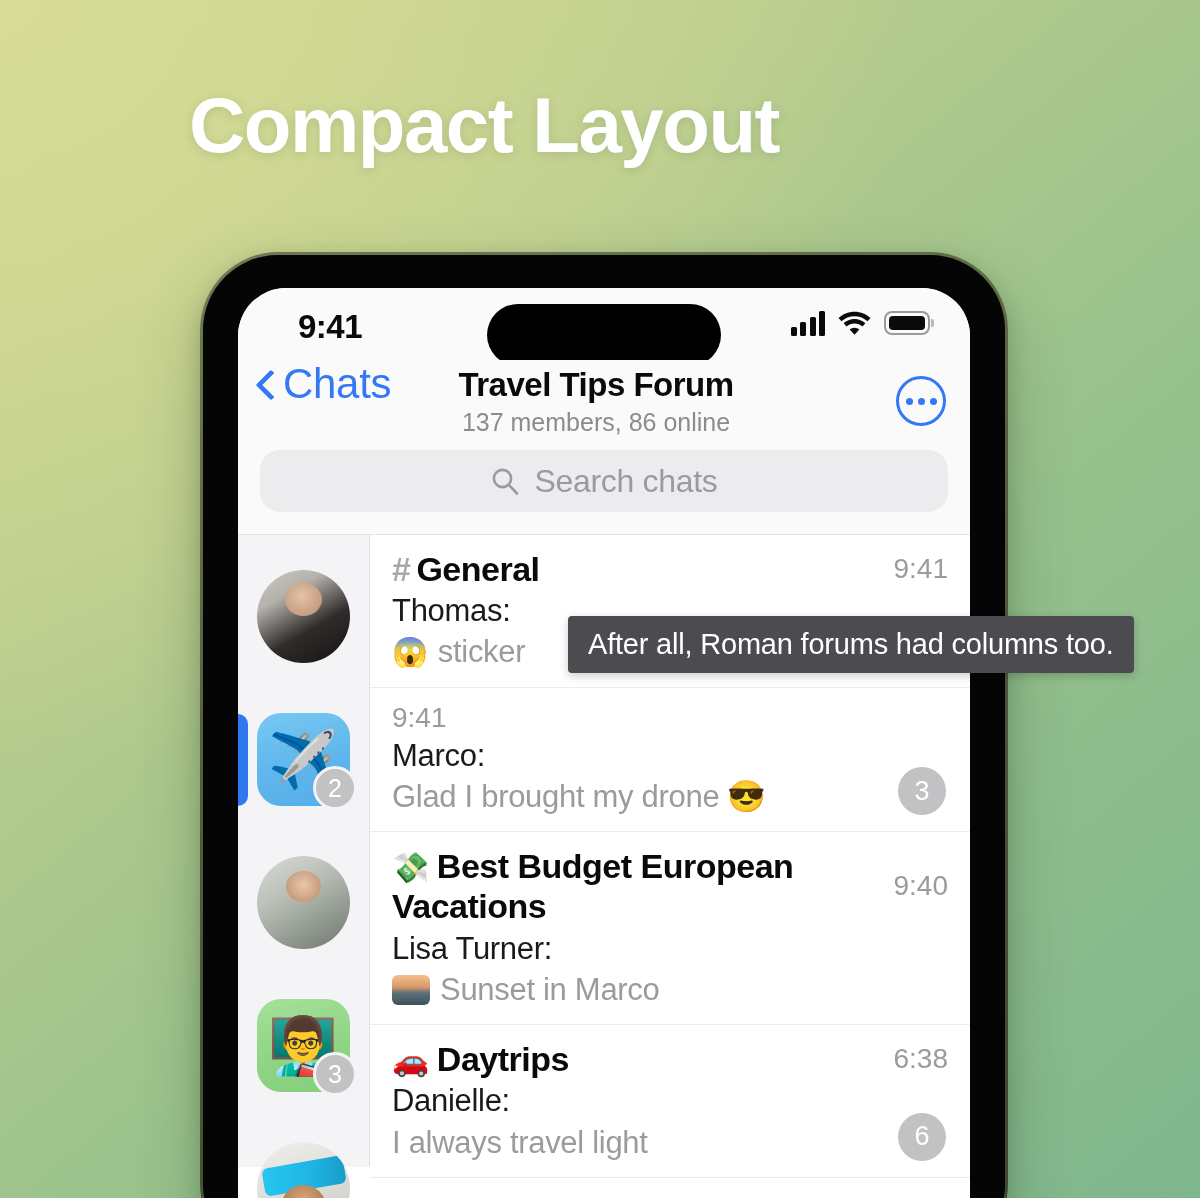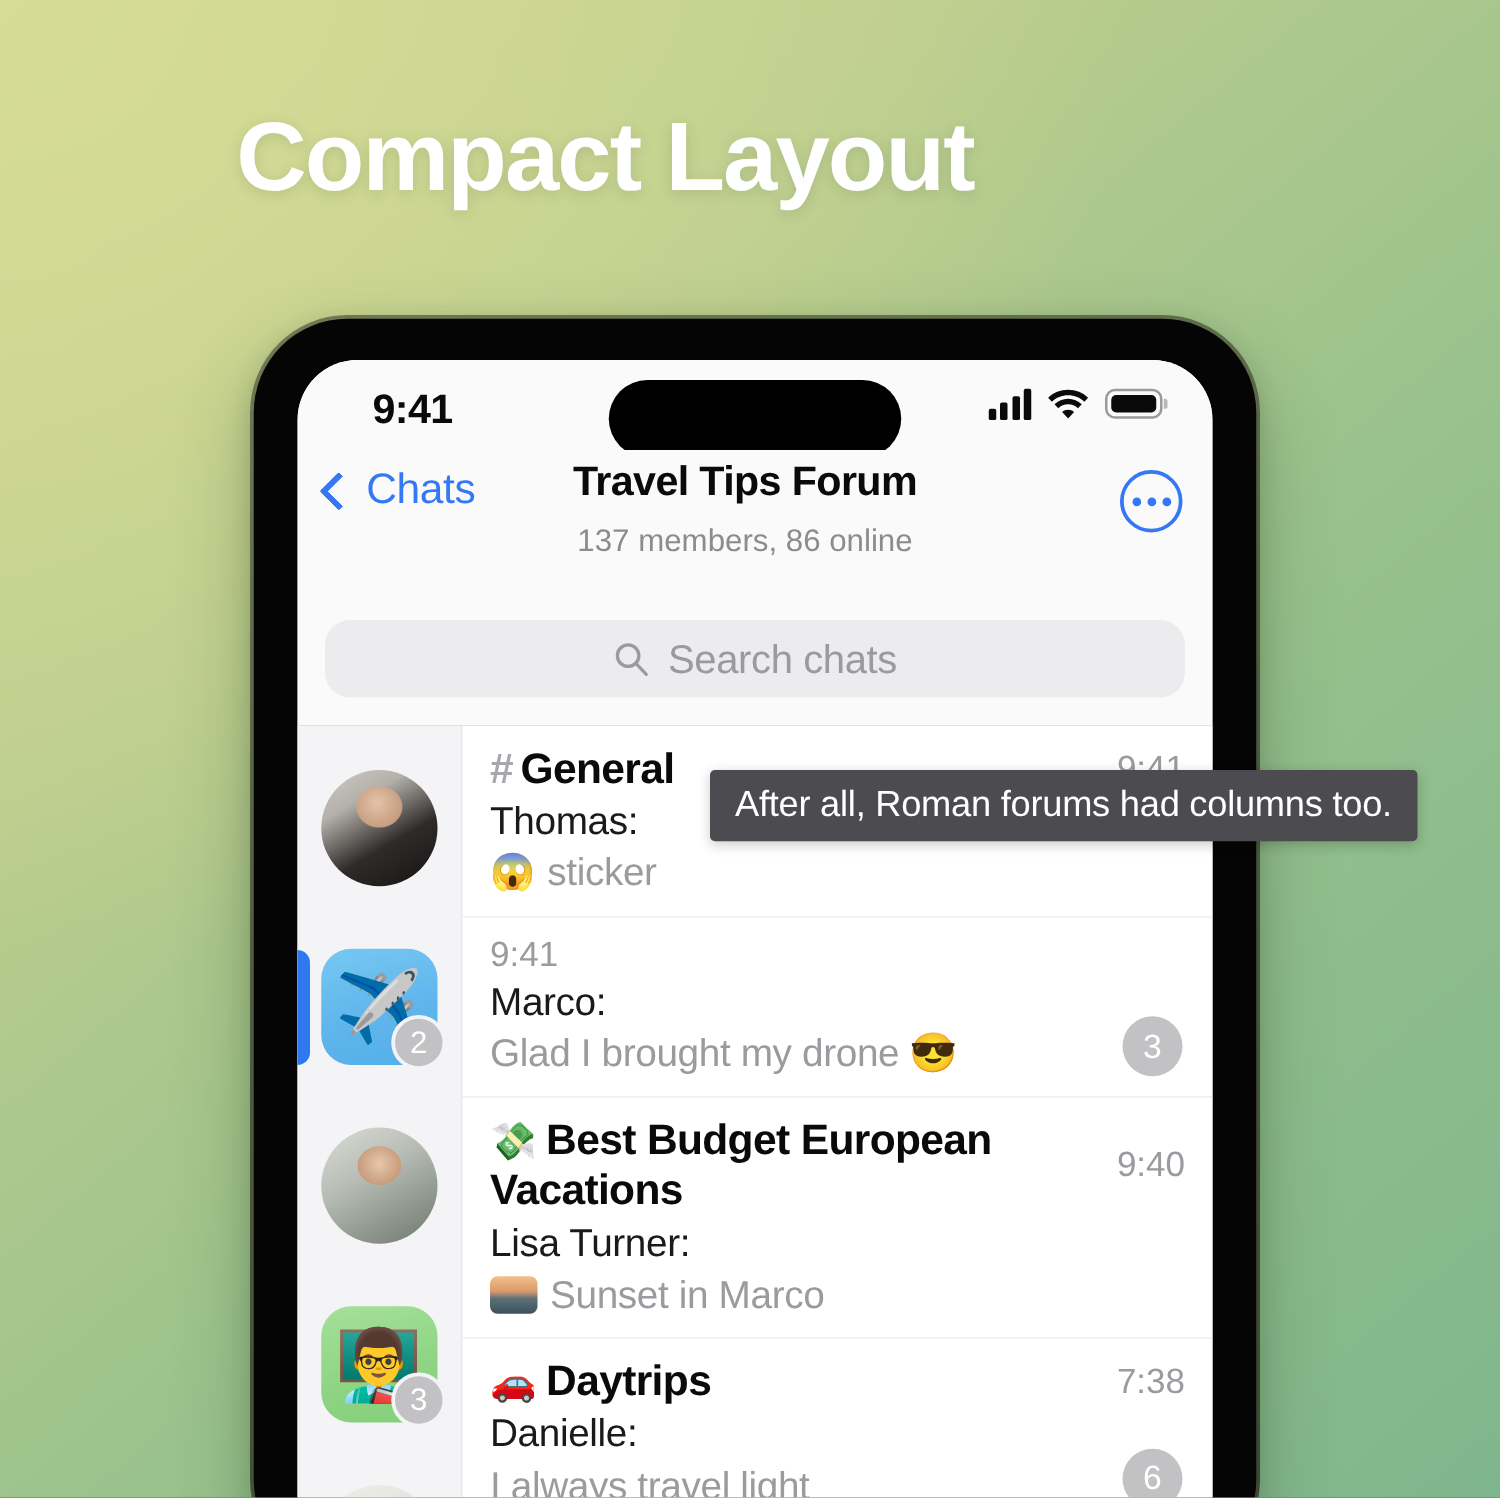--- a/index.html
+++ b/index.html
@@ -143,26 +143,26 @@
 
   
   .navbar {
     position: relative;
     height: 82px;
     background: #fafafa;
   }
   .nav-back {
     position: absolute;
     left: 18px;
-    top: 12px;
-    display: flex;
-    align-items: center;
-    gap: 21px;
+    top: 0;
+    display: flex;
+    align-items: center;
+    gap: 11px;
     color: #3478f6;
-    font-size: 34px;
+    font-size: 42px;
     font-weight: 500;
     letter-spacing: -0.3px;
     cursor: pointer;
   }
   .chev {
     width: 16px; height: 28px;
     display: inline-block;
     position: relative;
   }
   .chev::before {
@@ -186,21 +186,21 @@
     font-size: 33px;
     font-weight: bold;
     color: #0a0a0a;
     letter-spacing: -0.5px;
     line-height: 1.18;
   }
   .nav-sub {
     font-size: 25px;
     color: #8b8b90;
     line-height: 1.3;
-    margin-top: 12px;
+    margin-top: 1px;
   }
   .nav-more {
     position: absolute;
     right: 24px;
     top: 16px;
     width: 50px; height: 50px;
     border: 3px solid #3478f6;
     border-radius: 50%;
     box-sizing: border-box;
     display: flex;
@@ -223,21 +223,20 @@
   }
   .search-bar {
     height: 62px;
     border-radius: 20px;
     background: #ececee;
     display: flex;
     align-items: center;
     justify-content: center;
     gap: 14px;
     cursor: text;
-    margin-top: 46px;
   }
   .search-ico { width: 30px; height: 30px; }
   .search-ph {
     font-size: 32px;
     color: #9a9a9f;
     letter-spacing: -0.3px;
   }
 
   
   .split {
@@ -579,21 +578,21 @@
             <div class="row-sender">Lisa Turner:</div>
             <div class="row-msg">
               <span class="thumb"></span>
               <span>Sunset in Marco</span>
             </div>
           </div>
 
           <div class="row">
             <div class="row-head">
               <div class="row-title"><span class="emo">🚗</span><span>Daytrips</span></div>
-              <div class="row-time">7:38</div>
+              <div class="row-time">6:38</div>
             </div>
             <div class="row-sender">Danielle:</div>
             <div class="row-msg">
               <span>I always travel light</span>
             </div>
             <div class="row-badge">6</div>
           </div>
 
         </div>
       </div>

